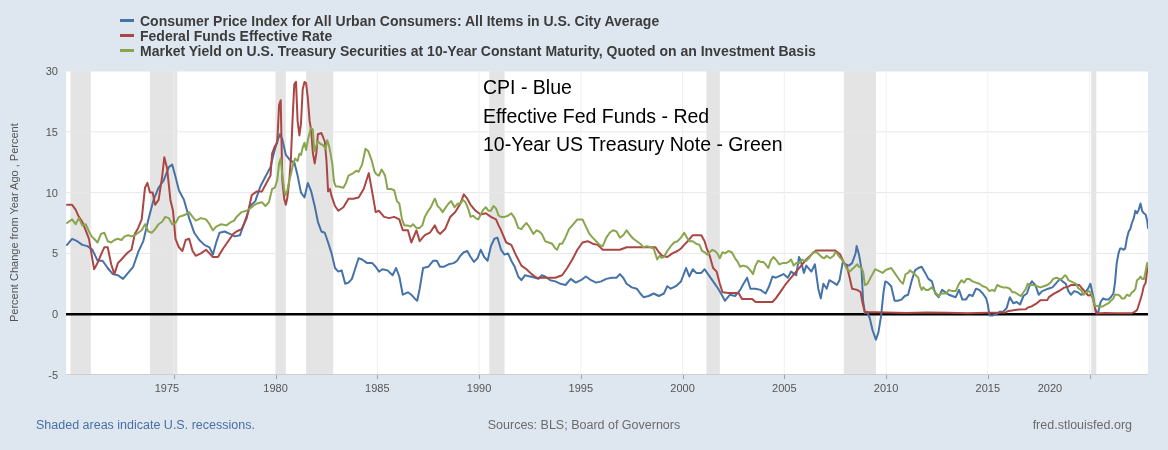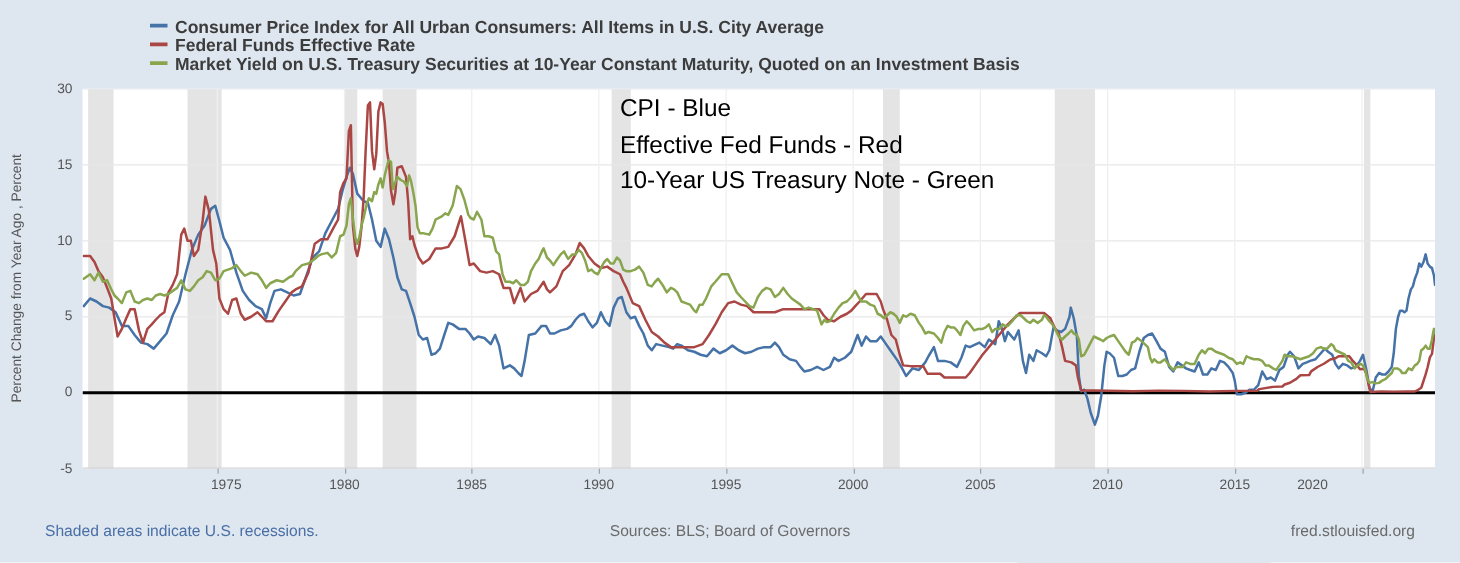--- a/index.html
+++ b/index.html
@@ -23,21 +23,21 @@
   #chart-area{position:absolute;left:0;top:0;width:1168px;height:450px;}
   #plot{position:absolute;left:66px;top:71px;width:1082px;height:304px;background:#fff;}
   #plot svg{display:block;}
   .y-tick-label{position:absolute;width:38px;left:20px;text-align:right;font-size:11px;color:#555;line-height:14px;}
   .x-tick-label{position:absolute;width:44px;text-align:center;font-size:11px;color:#555;top:381px;line-height:14px;}
   .x-tick-mark{position:absolute;width:1px;height:4px;background:#9aa2ab;top:375px;}
   #y-axis-title{position:absolute;left:8px;top:88px;height:270px;writing-mode:vertical-rl;transform:rotate(180deg);
                 text-align:center;font-size:11px;color:#555;}
 
   
-  #annotation{position:absolute;left:483px;top:73px;font-size:19.5px;line-height:28.5px;color:#000;margin-left:13px;}
+  #annotation{position:absolute;left:483px;top:73px;font-size:19.5px;line-height:28.5px;color:#000;}
 
   
   #footer{position:absolute;left:0;top:418px;width:1168px;font-size:12.5px;}
   #footer-left{position:absolute;left:36px;color:#4a6fa5;cursor:pointer;}
   #footer-center{position:absolute;left:0;width:1168px;text-align:center;color:#6b6b6b;}
   #footer-right{position:absolute;right:36px;color:#6b6b6b;cursor:pointer;}
 </style>
 </head>
 <body>
 
@@ -92,21 +92,21 @@
           <polyline points="1.0,152.0 6.1,148.4 9.6,153.2 12.8,147.1 16.3,154.4 19.7,153.2 23.0,160.5 25.6,165.4 28.1,167.8 31.5,171.5 35.0,162.9 38.3,161.7 41.7,170.2 45.2,171.5 48.4,169.0 51.9,167.8 55.4,169.0 58.6,165.4 62.1,164.2 65.5,165.4 68.8,164.2 72.2,161.7 75.7,159.3 79.0,153.2 82.4,160.5 85.9,161.7 89.1,158.1 92.6,153.2 96.1,150.8 99.3,145.9 102.8,147.1 106.2,153.2 109.5,152.0 112.9,145.9 116.4,144.7 119.7,143.5 123.1,141.1 126.6,145.9 129.8,149.6 134.9,147.1 140.0,148.4 143.5,153.2 146.9,159.3 150.2,155.6 155.3,153.2 160.4,154.4 165.4,150.8 168.1,149.6 170.5,145.9 175.6,141.1 180.7,139.8 185.8,136.2 188.4,133.8 190.9,132.5 196.0,131.3 199.4,135.0 202.9,131.3 206.1,118.0 208.8,116.7 211.2,109.4 213.1,92.4 214.7,87.6 216.3,103.4 218.2,119.2 219.8,124.0 221.4,119.2 223.2,109.4 224.9,103.4 227.3,92.4 229.1,87.6 231.6,90.0 233.4,82.7 235.0,83.9 236.7,76.6 238.5,71.7 240.1,79.0 241.8,69.3 243.6,62.0 244.8,57.2 246.8,58.4 248.3,80.3 249.5,76.6 251.9,70.5 254.6,73.0 257.0,74.2 259.7,77.8 261.3,69.3 262.9,74.2 264.8,83.9 266.4,93.6 268.0,110.7 269.8,115.5 272.3,115.5 277.4,116.7 280.0,111.9 282.5,104.6 287.5,102.1 290.2,99.7 292.6,100.9 296.1,93.6 299.5,77.8 302.4,80.3 305.5,88.8 308.7,100.9 310.5,103.4 313.0,104.6 315.6,98.5 319.1,104.6 321.5,118.0 325.0,118.0 328.2,119.2 330.9,130.1 333.3,132.5 336.0,148.4 338.4,154.4 341.9,154.4 344.5,155.6 347.0,153.2 350.4,156.9 353.7,156.9 356.3,154.4 358.8,145.9 362.2,139.8 364.9,136.2 368.1,128.9 368.9,127.7 371.6,135.0 374.0,137.4 376.7,141.1 379.1,137.4 382.6,132.5 385.2,130.1 388.5,136.2 391.9,132.5 394.4,132.5 397.0,128.9 399.5,131.3 402.1,137.4 404.6,145.9 407.2,144.7 409.6,147.1 412.3,148.4 414.7,143.5 417.4,138.6 419.8,136.2 422.5,139.8 424.9,139.8 427.5,135.0 430.0,137.4 432.6,144.7 435.1,145.9 438.5,145.9 442.0,144.7 445.3,142.3 448.7,147.1 452.2,156.9 455.4,158.1 458.1,154.4 460.5,152.0 464.0,156.9 467.4,162.9 470.7,159.3 473.3,160.5 475.8,162.9 479.2,170.2 482.7,171.5 486.0,172.7 489.4,177.5 491.0,178.8 493.7,172.7 496.1,172.7 498.8,167.8 503.0,158.1 506.3,154.4 511.4,148.4 514.0,148.4 516.5,148.4 519.9,155.6 523.4,162.9 526.7,166.6 530.1,170.2 533.6,173.9 536.8,175.1 540.3,166.6 543.7,161.7 547.0,159.3 550.5,160.5 553.9,166.6 557.2,164.2 560.6,159.3 564.1,164.2 567.4,167.8 570.8,170.2 574.3,172.7 577.5,176.3 581.0,175.1 584.4,176.3 587.7,177.5 591.2,188.5 593.6,184.8 595.4,186.7 597.9,186.0 601.3,180.0 604.8,175.1 608.1,171.5 611.5,170.2 615.0,166.6 618.2,161.7 620.9,166.6 623.3,170.2 626.8,170.2 630.2,172.7 633.5,173.9 636.1,180.0 638.6,181.2 641.2,183.6 643.7,181.2 646.3,178.8 648.8,180.0 651.4,182.4 653.8,187.3 656.5,181.2 658.9,182.4 662.4,180.0 665.8,181.2 669.1,187.3 671.7,190.9 674.2,195.8 676.8,194.6 681.1,195.8 684.4,199.4 687.0,203.1 689.5,194.6 692.1,189.7 694.5,190.9 697.2,190.9 699.6,193.3 702.3,197.0 704.7,189.7 707.4,186.0 709.8,188.5 713.3,193.3 716.7,192.1 720.0,192.1 722.6,190.9 725.1,188.5 727.7,194.6 730.2,192.1 733.6,192.1 736.1,188.5 737.9,189.7 740.3,189.7 743.8,186.0 747.2,181.2 750.5,181.2 753.1,183.6 755.6,186.0 758.2,187.3 760.7,184.8 764.1,187.3 767.6,184.8 769.2,181.2 770.9,182.4 773.5,186.0 775.9,188.5 778.6,193.3 781.0,198.2 783.7,200.6 786.1,198.2 788.8,195.8 791.2,193.3 793.0,195.8 795.5,197.0 797.1,200.6 798.9,214.0 801.4,212.8 804.0,207.9 806.5,203.1 809.1,198.2 811.6,199.4 814.2,200.6 816.6,201.9 819.3,199.4 821.7,198.2 825.2,197.0 828.6,201.9 831.9,206.7 834.5,210.4 837.0,212.8 839.6,203.1 842.1,201.9 843.9,199.4 847.2,201.9 849.8,204.3 852.3,206.7 854.1,215.2 855.7,218.9 857.3,216.4 860.0,218.9 862.4,218.9 865.9,216.4 869.3,221.3 872.6,225.0 875.2,222.5 877.7,222.5 880.3,222.5 882.8,218.9 886.2,220.1 889.7,220.1 893.0,212.8 895.6,209.2 898.0,211.6 900.7,207.9 903.1,207.9 906.6,210.4 910.0,211.6 913.3,212.8 916.8,215.2 920.2,216.4 923.5,220.1 926.1,218.9 928.6,220.1 931.2,214.0 933.6,215.2 937.1,216.4 940.6,216.4 943.8,217.7 946.5,221.3 948.9,221.3 952.4,223.7 955.0,225.0 957.5,221.3 959.9,217.7 961.7,212.8 964.2,214.0 967.6,214.0 971.1,215.2 974.3,216.4 977.8,215.2 981.3,214.0 984.5,211.6 987.2,207.9 990.6,206.7 993.1,207.9 995.7,207.9 999.0,204.3 1000.6,205.5 1002.4,209.2 1004.9,210.4 1007.5,211.6 1010.0,212.8 1012.6,217.7 1015.0,218.9 1017.7,223.7 1020.1,221.3 1022.8,220.1 1024.4,221.3 1026.2,225.0 1027.9,232.3 1029.5,235.2 1032.1,234.7 1034.6,235.7 1037.2,235.3 1039.7,233.5 1042.3,232.3 1044.8,229.8 1047.4,227.4 1049.0,223.7 1051.7,223.7 1054.1,225.0 1055.7,227.4 1058.4,227.4 1060.8,223.7 1063.5,225.0 1065.9,221.3 1067.8,220.1 1069.4,217.7 1071.0,209.2 1072.8,207.9 1074.5,205.5 1076.1,207.9 1077.9,207.9 1079.6,200.6 1080.4,195.8 1081.2,192.1 1082.0,195.8" fill="none" stroke="#89a54e" stroke-width="2" stroke-linejoin="round" stroke-linecap="round"></polyline>
         </svg>
     </div>
 
   <div class="y-tick-label" style="top: 368px;">-5</div>
       <div class="y-tick-label" style="top: 307.2px;">0</div>
       <div class="y-tick-label" style="top: 246.4px;">5</div>
       <div class="y-tick-label" style="top: 185.6px;">10</div>
       <div class="y-tick-label" style="top: 124.8px;">15</div>
       <div class="y-tick-label" style="top: 64px;">30</div>
-      <div class="x-tick-label" style="left: 159px;">1975</div>
+      <div class="x-tick-label" style="left: 145px;">1975</div>
       <div class="x-tick-mark" style="left: 173.854px;"></div>
       <div class="x-tick-label" style="left: 253.603px;">1980</div>
       <div class="x-tick-mark" style="left: 275.603px;"></div>
       <div class="x-tick-label" style="left: 355.352px;">1985</div>
       <div class="x-tick-mark" style="left: 377.352px;"></div>
       <div class="x-tick-label" style="left: 457.101px;">1990</div>
       <div class="x-tick-mark" style="left: 479.101px;"></div>
       <div class="x-tick-label" style="left: 558.85px;">1995</div>
       <div class="x-tick-mark" style="left: 580.85px;"></div>
       <div class="x-tick-label" style="left: 660.6px;">2000</div>

